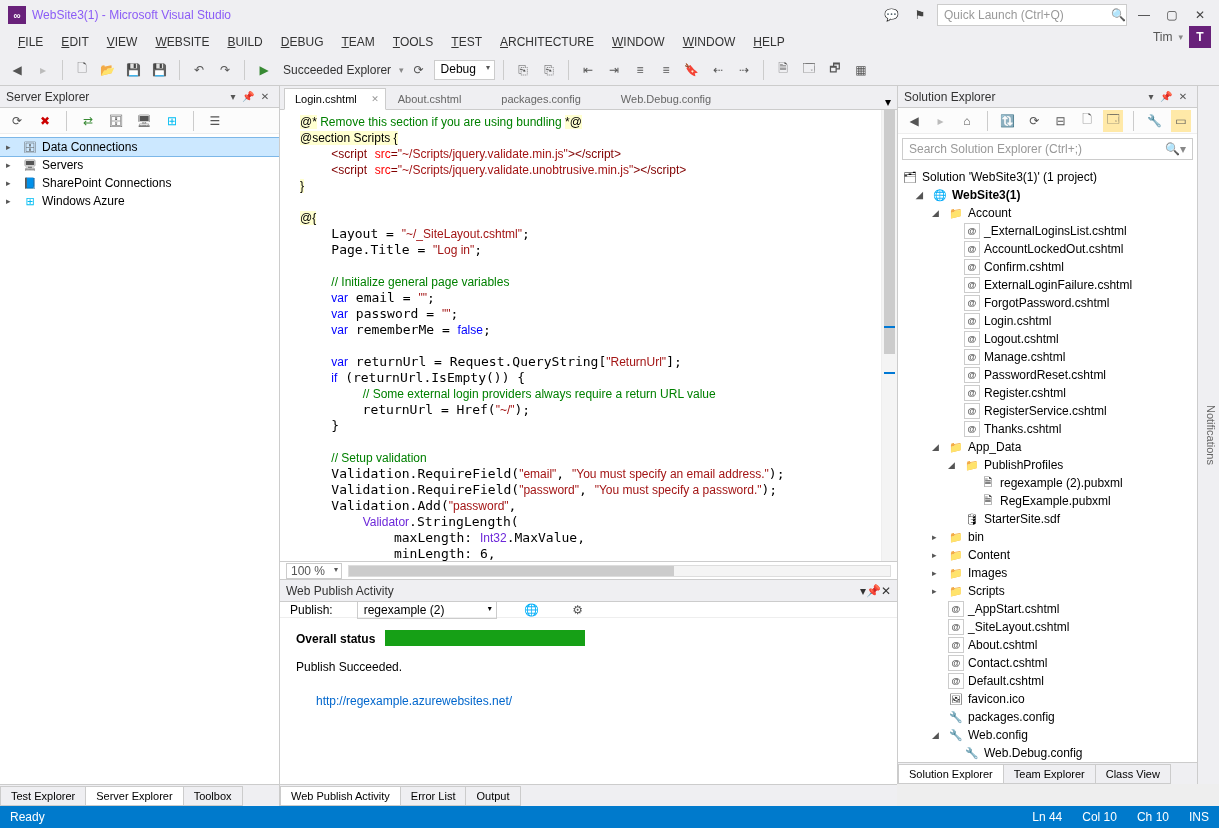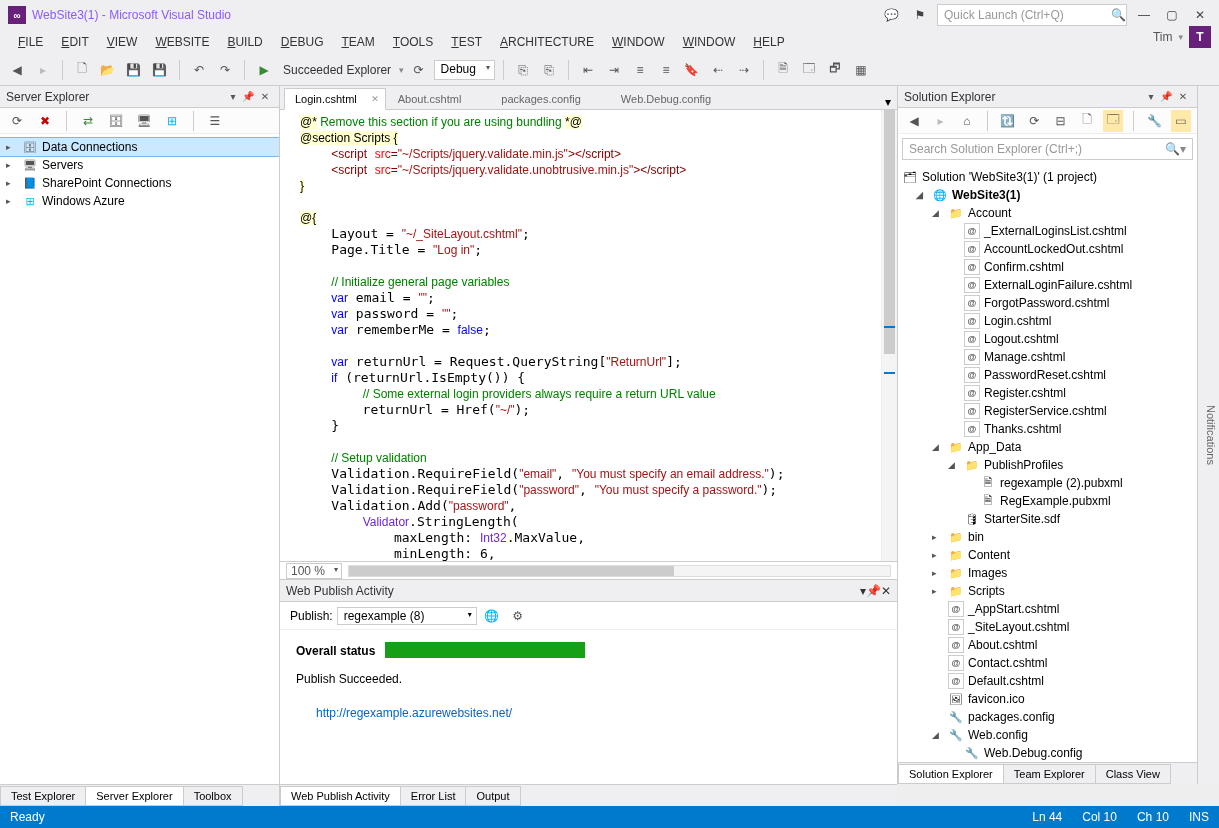--- a/index.html
+++ b/index.html
@@ -48,21 +48,21 @@
 .c-cmt { color:#008000; }
 .c-type { color:#6d28d9; }
 .c-razor-y { background:#ffffd0;color:#000; }
 .zoom-bar { height:18px;border-top:1px solid #ccc;display:flex;align-items:center;padding:0 6px;font-size:11px;color:#555;background:#fff;}
 .zoom-combo { border:1px solid #ccc;padding:0 16px 0 4px;height:16px;position:relative;}
 .zoom-combo::after{content:"▾";position:absolute;right:3px;top:1px;font-size:8px;}
 .hscroll-track { flex:1;height:12px;background:#f4f4f4;border:1px solid #ddd;margin-left:6px;position:relative;}
 .hscroll-thumb { position:absolute;left:0;top:0;height:100%;width:60%;background:#ccc;}
 .bottom-panel { height:205px;border-top:1px solid #ccc;display:flex;flex-direction:column; }
 .bottom-header { height:22px;background:#efeff2;display:flex;align-items:center;padding:0 6px;color:#333;border-bottom:1px solid #ccc;}
-.publish-row { height:28px;display:flex;align-items:center;padding:0 10px;gap:4px;background:#fff;border-bottom:1px solid #eee;}
+.publish-row { height:16px;display:flex;align-items:center;padding:0 10px;gap:24px;background:#fff;border-bottom:1px solid #eee;}
 .publish-combo { border:1px solid #ccc;padding:1px 18px 1px 6px;width:140px;position:relative;}
 .publish-combo::after{content:"▾";position:absolute;right:4px;top:2px;font-size:8px;}
 .publish-body { flex:1;padding:12px 16px;background:#fff;overflow:auto;}
 .status-line { display:flex;align-items:flex-end;gap:10px; }
 .status-bar-fill { background:#16a016;height:16px;width:200px;}
 .pub-link { color:#0066cc;cursor:pointer;padding-left:20px;}
 .btab { padding:3px 10px;border:1px solid #ccc;background:#fff;margin-right:-1px;cursor:pointer;font-size:11px;}
 .btab.inactive { background:#efeff2; }
 .right-panel { width:300px;background:#fff;border-left:1px solid #ccc;display:flex;flex-direction:column;}
 .right-search { margin:4px;border:1px solid #ccc;padding:3px 6px;color:#999;display:flex;align-items:center;}
@@ -253,21 +253,21 @@
     <div class="bottom-panel">
       <div class="bottom-header">
         <span>Web Publish Activity</span>
         <div class="sp" style="flex:1"></div>
         <div class="pbtn">▾</div>
         <div class="pbtn">📌</div>
         <div class="pbtn">✕</div>
       </div>
       <div class="publish-row">
         <span>Publish:</span>
-        <div class="publish-combo">regexample (8)</div>
+        <div class="publish-combo">regexample (2)</div>
         <div class="tb-btn" title="Publish">🌐</div>
         <div class="tb-btn">⚙</div>
       </div>
       <div class="publish-body">
         <div class="status-line">
           <b>Overall status</b>
           <div class="status-bar-fill"></div>
         </div>
         <div style="height:14px;"></div>
         <div>Publish Succeeded.</div>

